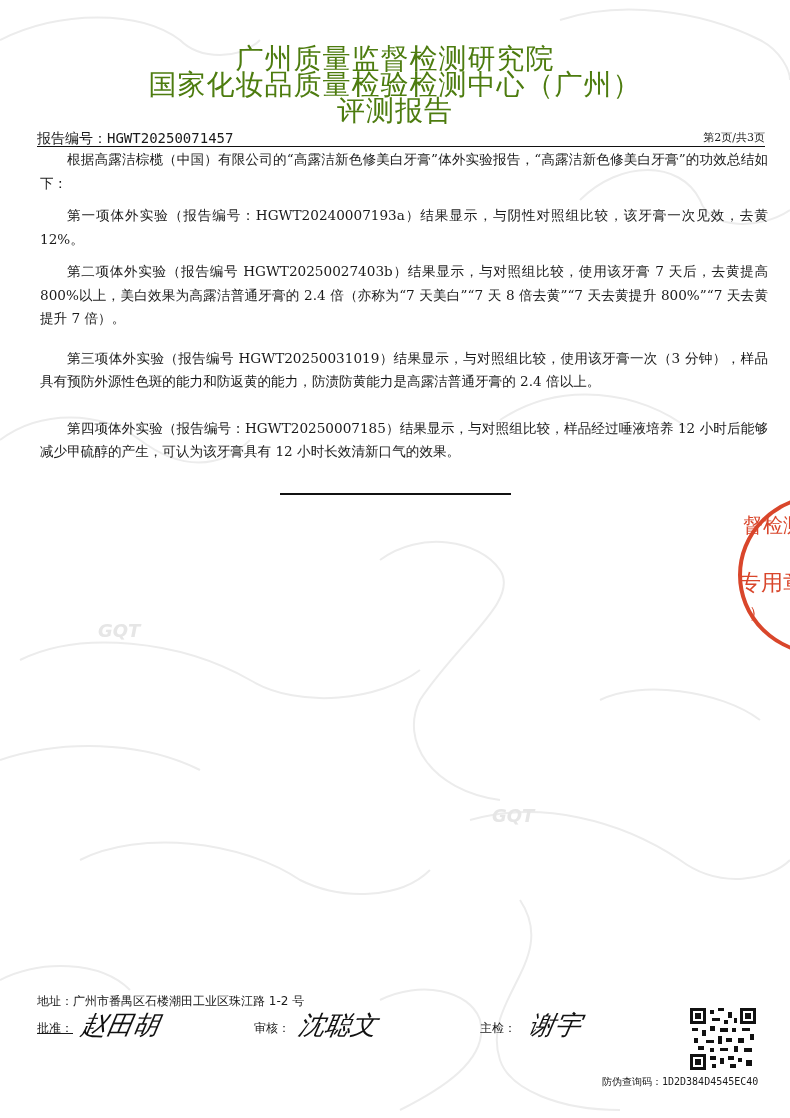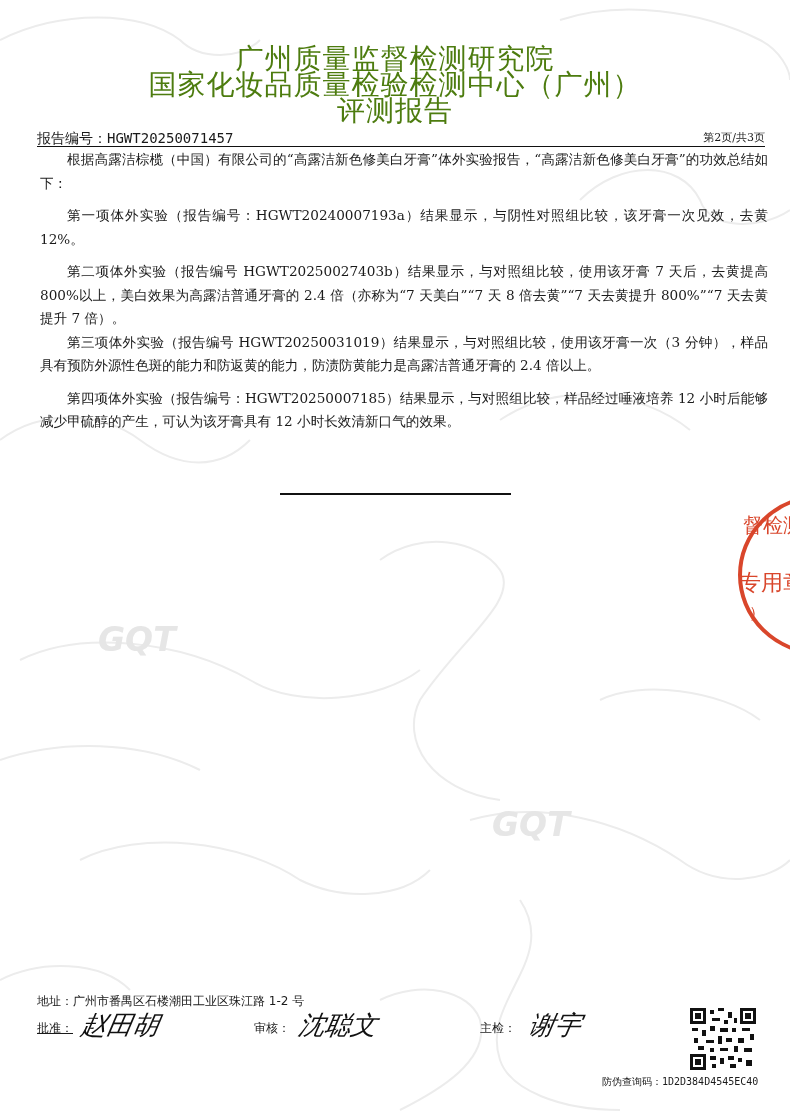--- a/index.html
+++ b/index.html
@@ -13,21 +13,21 @@
     .header { position: absolute; top: 48px; left: 0; width: 790px; text-align: center; }
     .header .line { font-family: Liberation Mono, monospace; font-size: 28px; line-height: 26px; color: #4d7c0f; letter-spacing: 1px; }
     .meta-row { position: absolute; top: 128px; left: 37px; width: 728px; height: 18px; border-bottom: 1.5px solid #111; font-size: 11px; }
     .meta-row .left { position: absolute; left: 0; top: 2px; font-family: "DejaVu Sans Mono", "Liberation Mono", monospace; font-size: 14px; }
     .meta-row .right { position: absolute; right: 0; top: 2px; font-family: "DejaVu Serif", serif; font-size: 11px; }
     .body-text { position: absolute; top: 148px; left: 40px; width: 728px; font-size: 13.6px; line-height: 23.5px; }
     .body-text p { margin: 0; text-indent: 27px; text-align: justify; }
     .body-text p + p { margin-top: 0; }
     .divider { position: absolute; top: 493px; left: 280px; width: 231px; height: 2px; background: #111; }
     .seal { position: absolute; top: 490px; left: 735px; width: 130px; height: 170px; }
-    .gqt { position: absolute; font-family: "DejaVu Sans", sans-serif; font-weight: bold; font-style: italic; color: #e6e6e6; font-size: 33px; }
+    .gqt { position: absolute; font-family: "DejaVu Sans", sans-serif; font-weight: bold; font-style: italic; color: #e6e6e6; font-size: 18px; }
     .sign-row { position: absolute; top: 1008px; left: 37px; width: 620px; height: 36px; }
     .sign-label { position: absolute; top: 12px; font-size: 12px; font-family: "DejaVu Sans", sans-serif; }
     .sign-name { position: absolute; top: 0; font-family: "DejaVu Serif", serif; font-style: italic; font-size: 26px; color: #111; transform: skewX(-10deg); }
     .address { position: absolute; top: 993px; left: 37px; font-size: 12px; font-family: "DejaVu Sans", sans-serif; }
     .qr { position: absolute; top: 1008px; left: 690px; width: 66px; height: 62px; }
     .anti-fake { position: absolute; top: 1075px; left: 602px; font-size: 10px; font-family: "DejaVu Sans Mono", monospace; }
   </style>
 </head>
 <body>
 
@@ -60,22 +60,22 @@
 </div>
 
 <div class="meta-row">
   <span class="left"><span>报告编号：</span><span>HGWT20250071457</span></span>
   <span class="right">第2页/共3页</span>
 </div>
 
 <div class="body-text">
   <p style="margin-bottom:9px;">根据高露洁棕榄（中国）有限公司的“高露洁新色修美白牙膏”体外实验报告，“高露洁新色修美白牙膏”的功效总结如下：</p>
   <p style="margin-bottom:9px;">第一项体外实验（报告编号：HGWT20240007193a）结果显示，与阴性对照组比较，该牙膏一次见效，去黄 12%。</p>
-  <p style="margin-bottom:0;">第二项体外实验（报告编号 HGWT20250027403b）结果显示，与对照组比较，使用该牙膏 7 天后，去黄提高 800%以上，美白效果为高露洁普通牙膏的 2.4 倍（亦称为“7 天美白”“7 天 8 倍去黄”“7 天去黄提升 800%”“7 天去黄提升 7 倍）。</p>
-  <p style="margin-bottom:9px;">第三项体外实验（报告编号 HGWT20250031019）结果显示，与对照组比较，使用该牙膏一次（3 分钟），样品具有预防外源性色斑的能力和防返黄的能力，防渍防黄能力是高露洁普通牙膏的 2.4 倍以上。</p>
+  <p style="margin-bottom:16px;">第二项体外实验（报告编号 HGWT20250027403b）结果显示，与对照组比较，使用该牙膏 7 天后，去黄提高 800%以上，美白效果为高露洁普通牙膏的 2.4 倍（亦称为“7 天美白”“7 天 8 倍去黄”“7 天去黄提升 800%”“7 天去黄提升 7 倍）。</p>
+  <p style="margin-bottom:23px;">第三项体外实验（报告编号 HGWT20250031019）结果显示，与对照组比较，使用该牙膏一次（3 分钟），样品具有预防外源性色斑的能力和防返黄的能力，防渍防黄能力是高露洁普通牙膏的 2.4 倍以上。</p>
   <p>第四项体外实验（报告编号：HGWT20250007185）结果显示，与对照组比较，样品经过唾液培养 12 小时后能够减少甲硫醇的产生，可认为该牙膏具有 12 小时长效清新口气的效果。</p>
 </div>
 
 <div class="divider"></div>
 
 <svg class="seal" viewBox="0 0 130 170">
   <ellipse cx="85" cy="85" rx="80" ry="78" fill="none" stroke="#d9462b" stroke-width="4"></ellipse>
   <text x="8" y="42" fill="#d9462b" font-size="20" font-family="DejaVu Sans, sans-serif">督检测</text>
   <text x="4" y="100" fill="#d9462b" font-size="22" font-family="DejaVu Sans, sans-serif">专用章</text>
   <text x="14" y="128" fill="#d9462b" font-size="16" font-family="DejaVu Sans, sans-serif">）</text>

